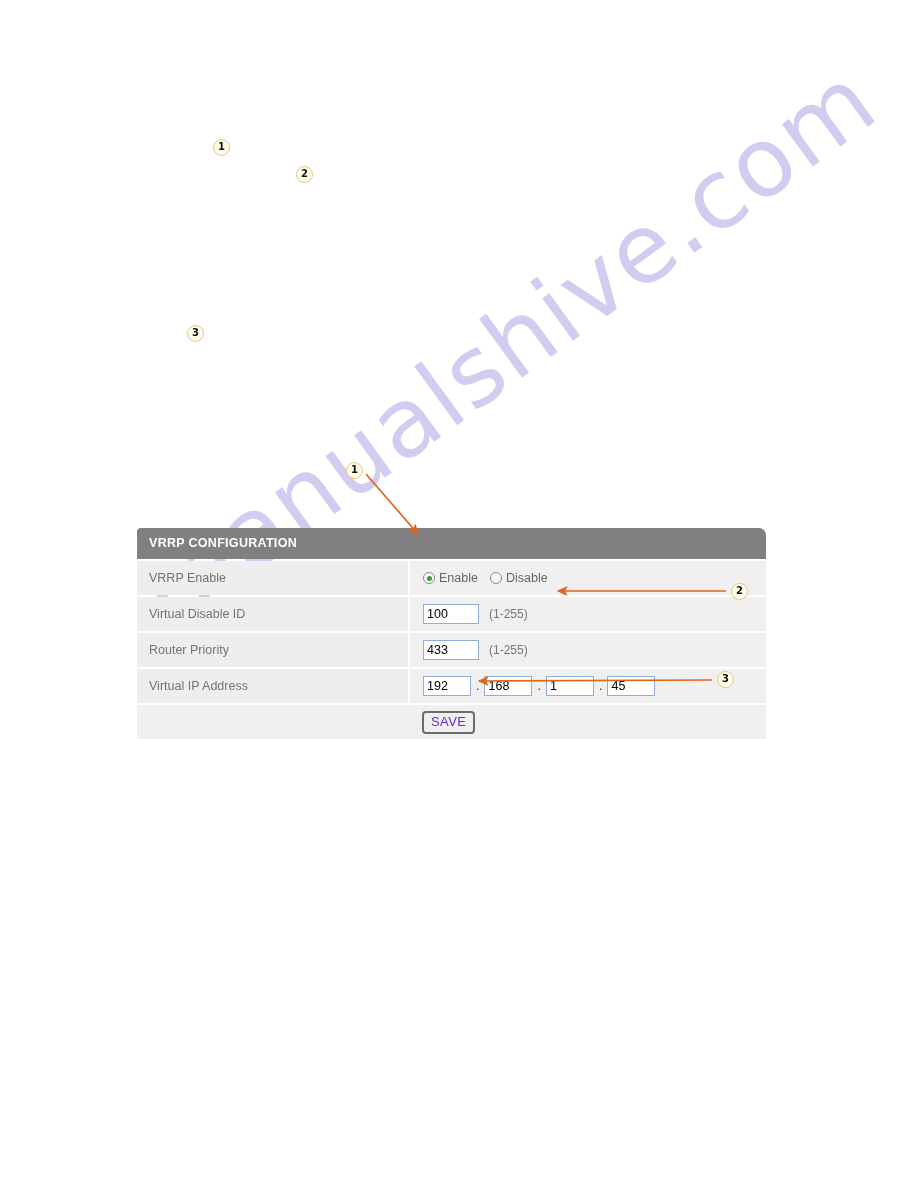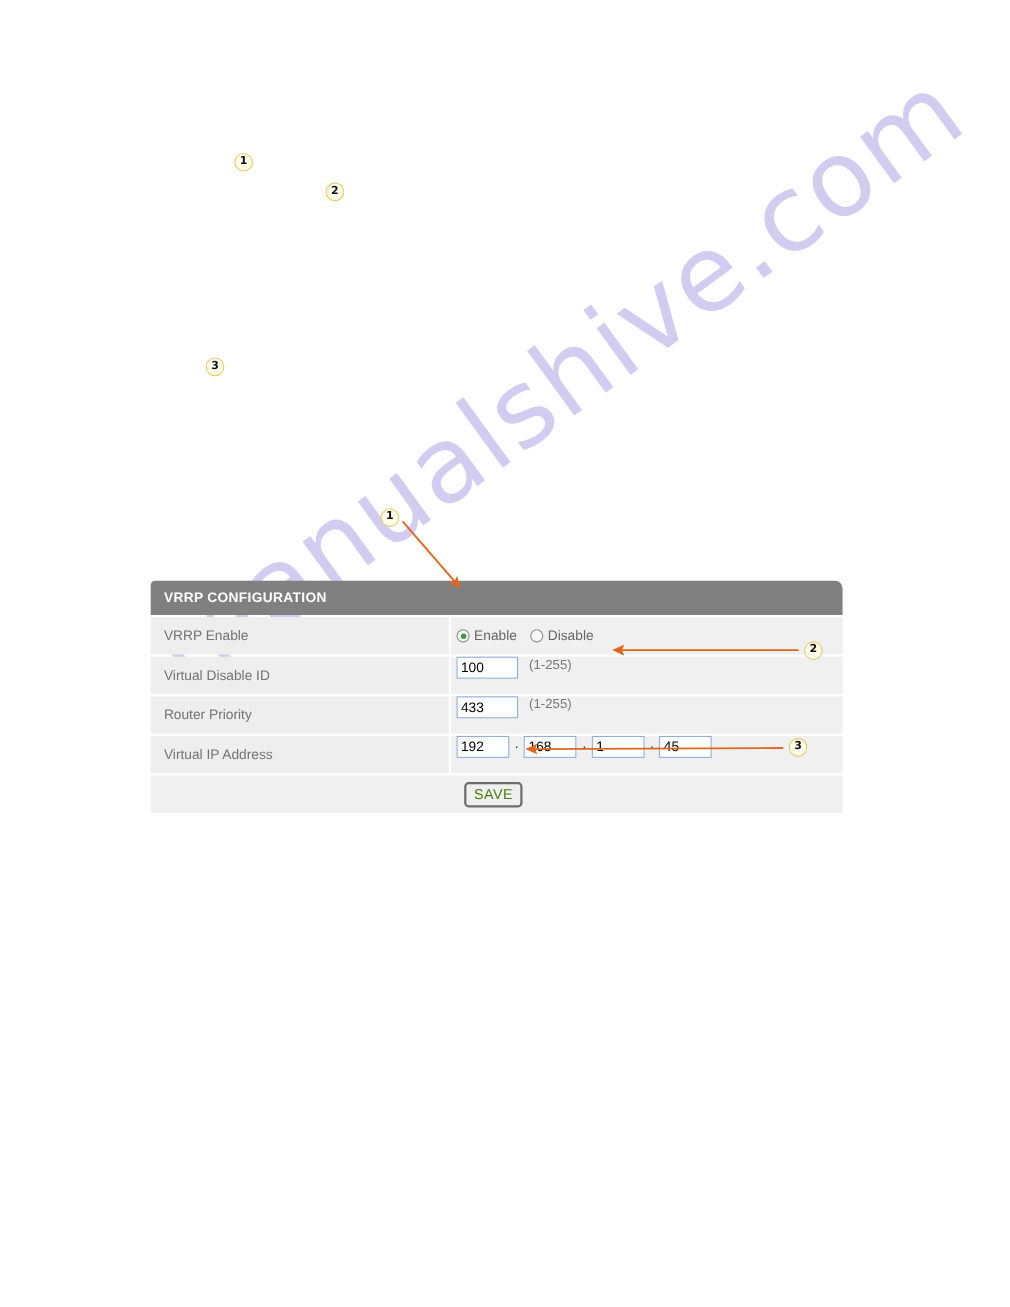--- a/index.html
+++ b/index.html
@@ -106,21 +106,22 @@
     display: flex;
     align-items: center;
     padding-left: 12px;
     box-sizing: border-box;
     font-size: 12.5px;
   }
   .cell-value {
     flex: 1;
     background: #f0f0f0;
     display: flex;
-    padding-left: 5px;
+    align-items: center;
+    padding-left: 13px;
     box-sizing: border-box;
     margin-left: 2px;
   }
   .row-footer .cell-value-full {
     width: 100%;
     background: #f0f0f0;
     display: flex;
     align-items: center;
     padding-left: 285px;
     box-sizing: border-box;
@@ -188,21 +189,21 @@
     color: #333333;
     font-size: 12.5px;
     margin: 0 5px;
   }
 
   
   .save-btn {
     border: 2px solid #6c6c6c;
     border-radius: 4px;
     background: #efefef;
-    color: #4d7c0f;
+    color: #6d28d9;
     font-family: "Liberation Sans", sans-serif;
     font-size: 13px;
     letter-spacing: .4px;
     padding: 1px 7px 2px 7px;
     line-height: 16px;
     cursor: pointer;
   }
 </style>
 </head>
 <body>

